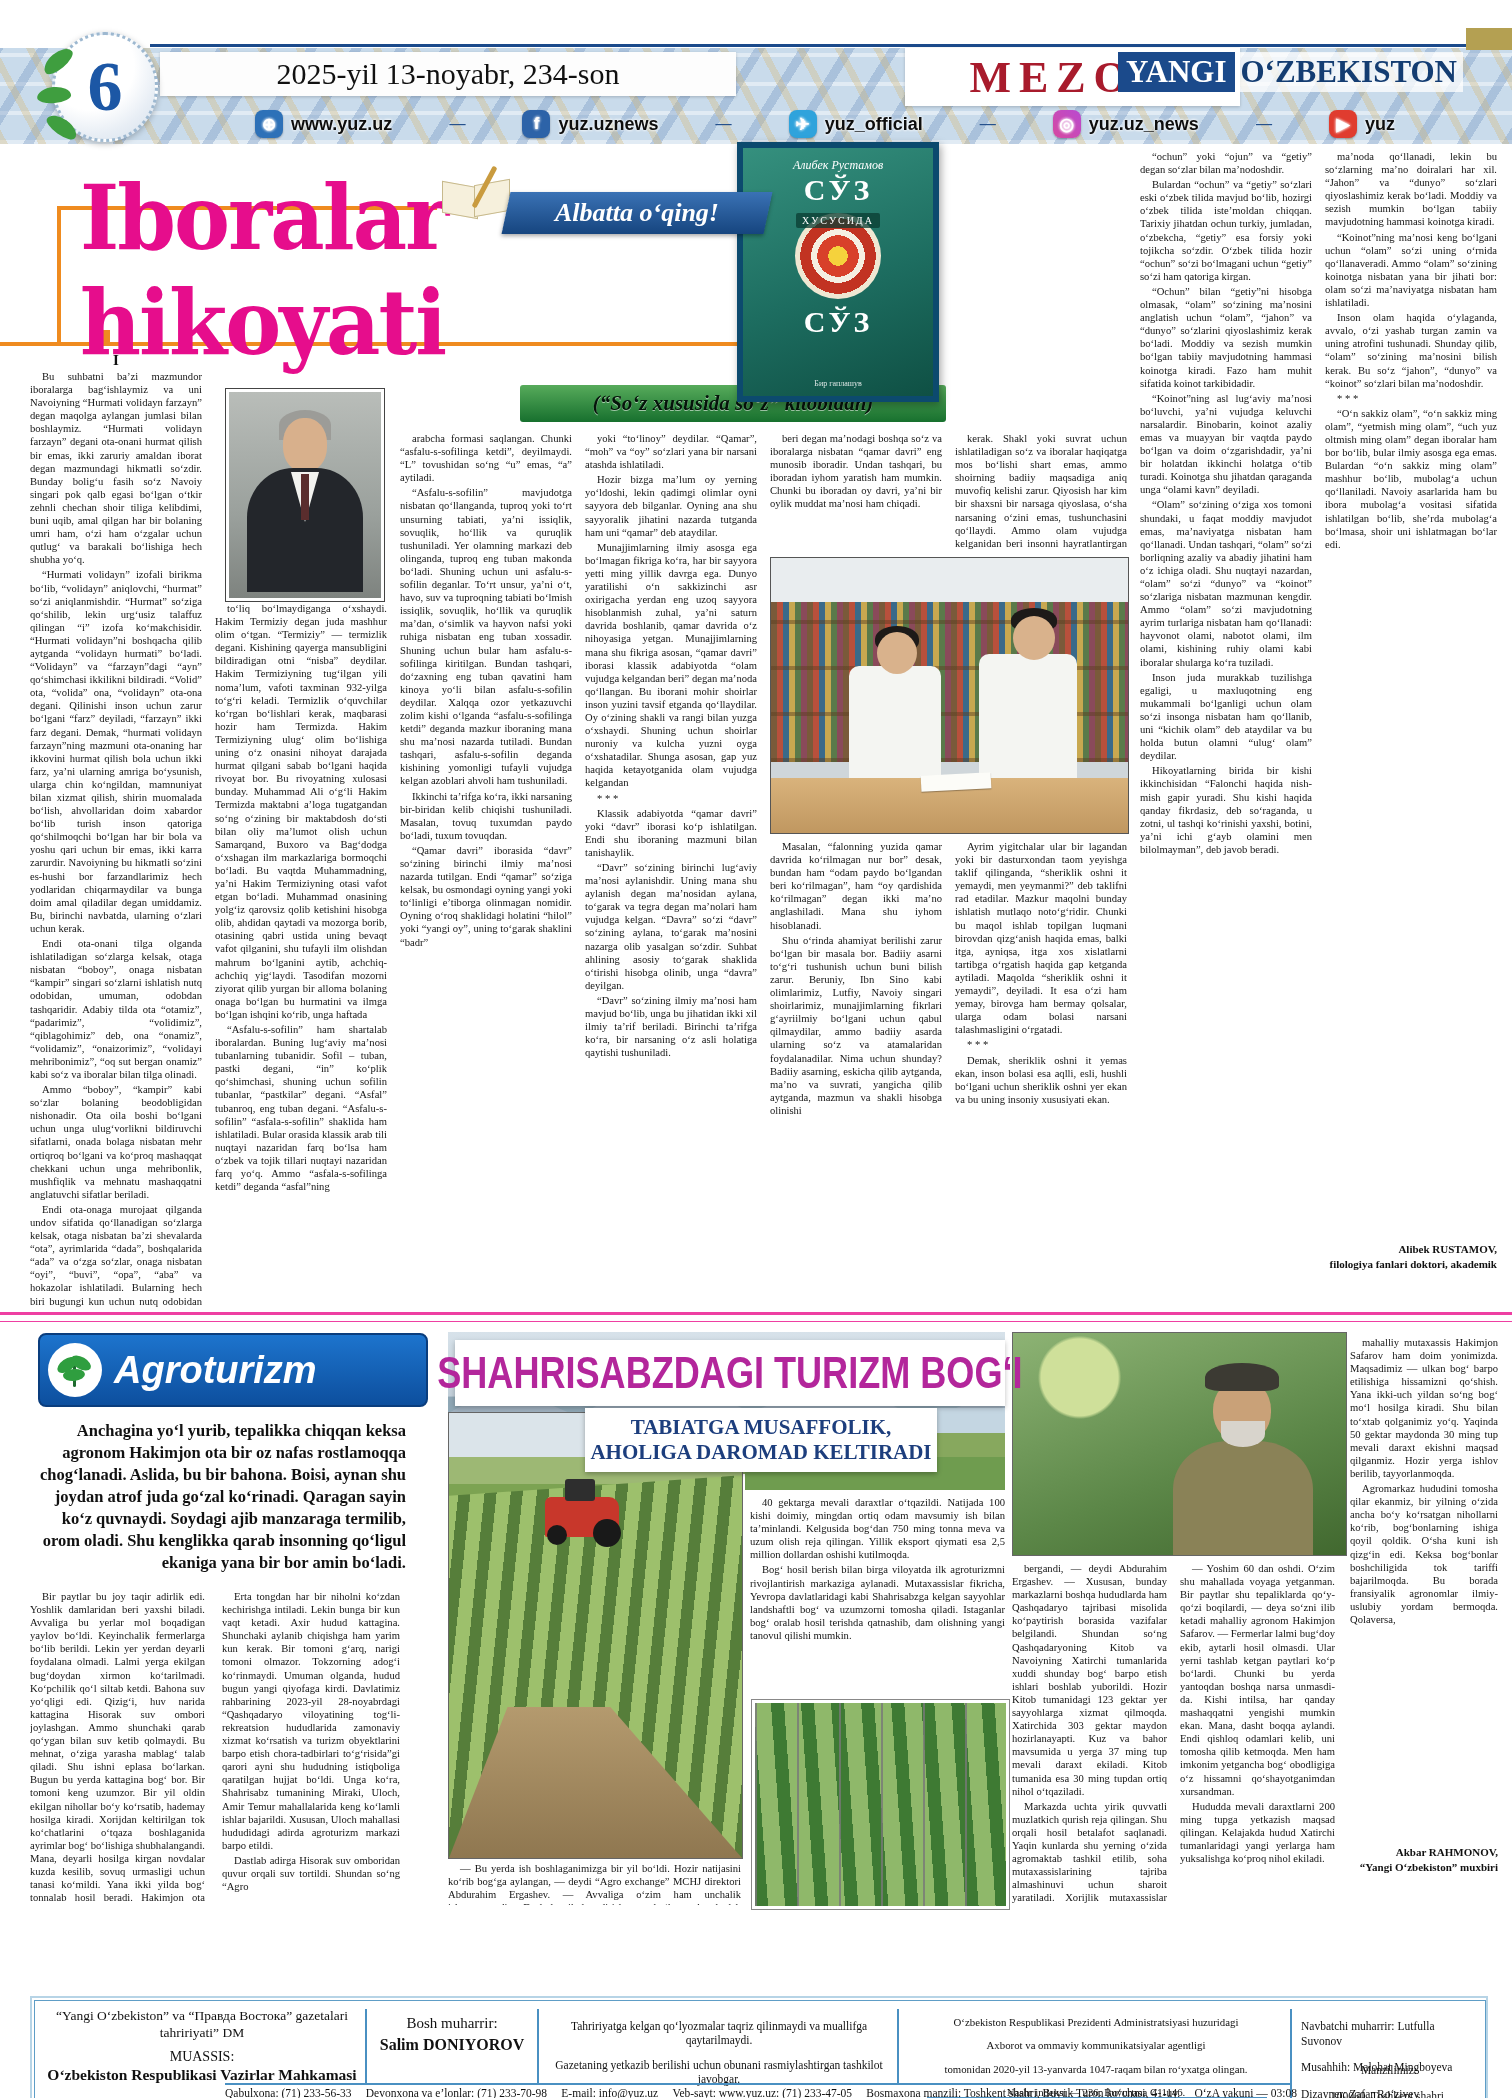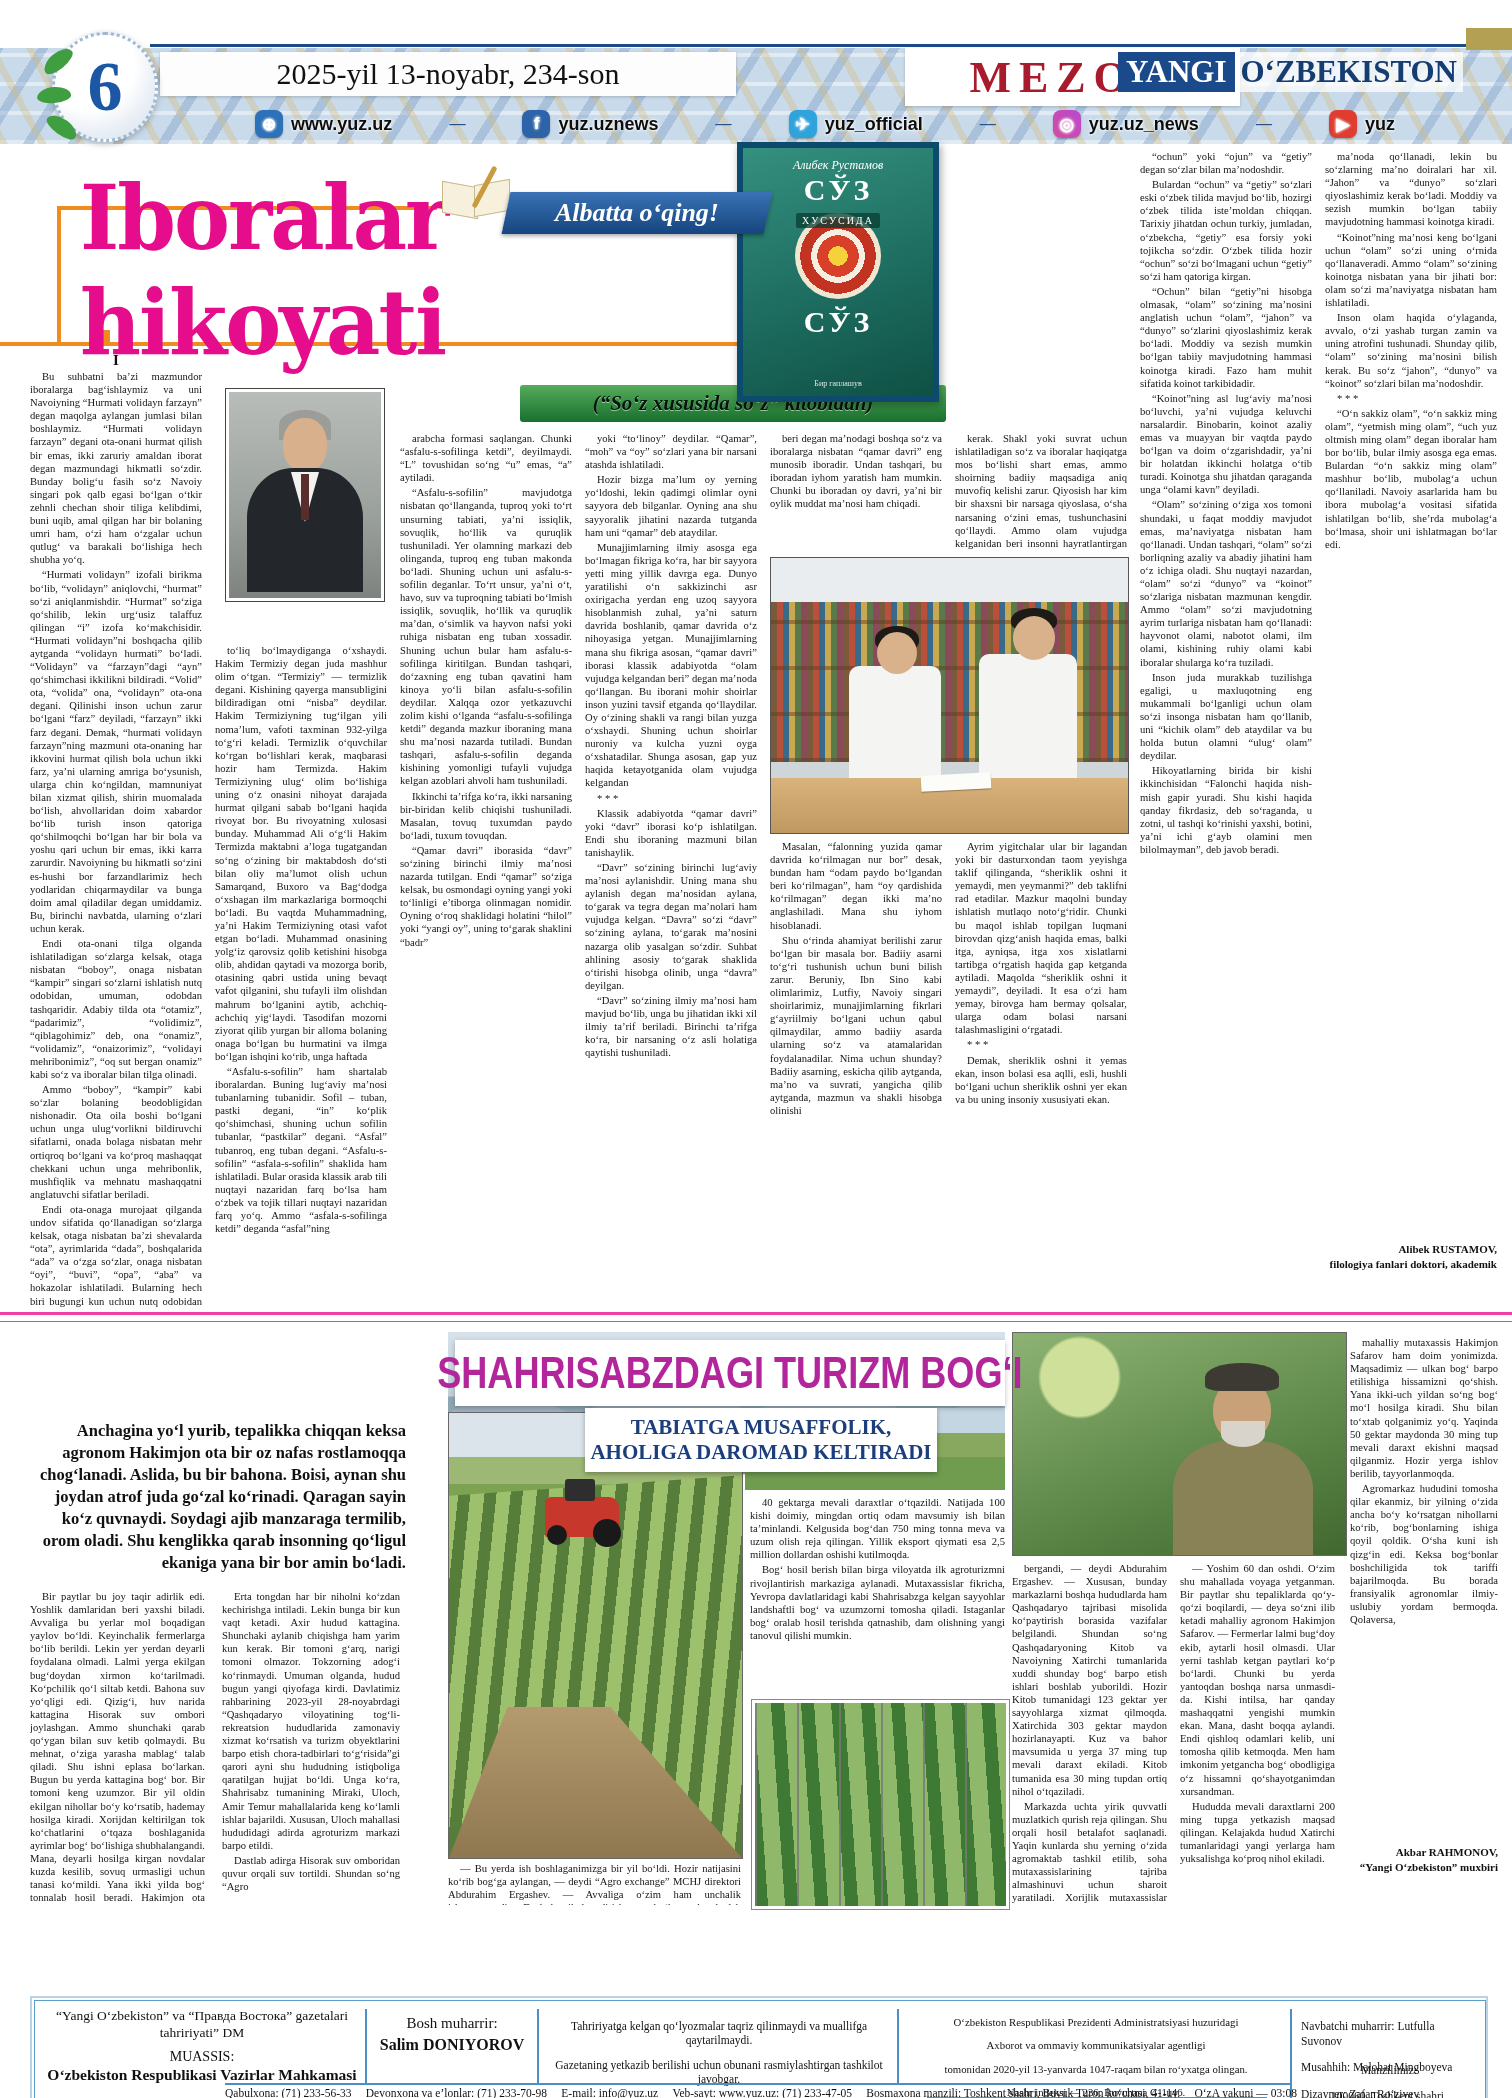--- a/index.html
+++ b/index.html
@@ -281,21 +281,21 @@
   </div>
 
   <div class="numeral">I</div>
   <div class="col" style="left:30px;top:370px;height:938px;overflow:hidden;">
       <p>Bu suhbatni ba’zi mazmundor iboralarga bag‘ishlaymiz va uni Navoiyning “Hurmati volidayn farzayn” degan maqolga aylangan jumlasi bilan boshlaymiz. “Hurmati volidayn farzayn” degani ota-onani hurmat qilish bir emas, ikki zaruriy amaldan iborat degan mazmundagi hikmatli so‘zdir. Bunday bolig‘u fasih so‘z Navoiy singari pok qalb egasi bo‘lgan o‘tkir zehnli chechan shoir tiliga kelibdimi, buni uqib, amal qilgan har bir bolaning umri ham, o‘zi ham o‘zgalar uchun qutlug‘ va barakali bo‘lishiga hech shubha yo‘q.</p>
       <p>“Hurmati volidayn” izofali birikma bo‘lib, “volidayn” aniqlovchi, “hurmat” so‘zi aniqlanmishdir. “Hurmat” so‘ziga qo‘shilib, lekin urg‘usiz talaffuz qilingan “i” izofa ko‘makchisidir. “Hurmati volidayn”ni boshqacha qilib aytganda “volidayn hurmati” bo‘ladi. “Volidayn” va “farzayn”dagi “ayn” qo‘shimchasi ikkilikni bildiradi. “Volid” ota, “volida” ona, “volidayn” ota-ona degani. Qilinishi inson uchun zarur bo‘lgani “farz” deyiladi, “farzayn” ikki farz degani. Demak, “hurmati volidayn farzayn”ning mazmuni ota-onaning har ikkovini hurmat qilish bola uchun ikki farz, ya’ni ularning amriga bo‘ysunish, ularga chin ko‘ngildan, mamnuniyat bilan xizmat qilish, shirin muomalada bo‘lish, ahvollaridan doim xabardor bo‘lib turish inson qatoriga qo‘shilmoqchi bo‘lgan har bir bola va yoshu qari uchun bir emas, ikki karra zarurdir. Navoiyning bu hikmatli so‘zini es-hushi bor farzandlarimiz hech yodlaridan chiqarmaydilar va bunga doim amal qiladilar degan umiddamiz. Bu, birinchi navbatda, ularning o‘zlari uchun kerak.</p>
       <p>Endi ota-onani tilga olganda ishlatiladigan so‘zlarga kelsak, otaga nisbatan “boboy”, onaga nisbatan “kampir” singari so‘zlarni ishlatish nutq odobidan, umuman, odobdan tashqaridir. Adabiy tilda ota “otamiz”, “padarimiz”, “volidimiz”, “qiblagohimiz” deb, ona “onamiz”, “volidamiz”, “onaizorimiz”, “volidayi mehribonimiz”, “oq sut bergan onamiz” kabi so‘z va iboralar bilan tilga olinadi.</p>
       <p>Ammo “boboy”, “kampir” kabi so‘zlar bolaning beodobligidan nishonadir. Ota oila boshi bo‘lgani uchun unga ulug‘vorlikni bildiruvchi sifatlarni, onada bolaga nisbatan mehr ortiqroq bo‘lgani va ko‘proq mashaqqat chekkani uchun unga mehribonlik, mushfiqlik va mehnatu mashaqqatni anglatuvchi sifatlar beriladi.</p>
       <p>Endi ota-onaga murojaat qilganda undov sifatida qo‘llanadigan so‘zlarga kelsak, otaga nisbatan ba’zi shevalarda “ota”, ayrimlarida “dada”, boshqalarida “ada” va o‘zga so‘zlar, onaga nisbatan “oyi”, “buvi”, “opa”, “aba” va hokazolar ishlatiladi. Bularning hech biri bugungi kun uchun nutq odobidan tashqari emas. U ham bo‘lsa, “hurmati volidayn farzayn”ni hisobga olib, “jon” so‘zini qo‘shib, “otajon” yoki “dadajon” yoxud “adajon” yo “oyijon” deb murojaat qilinsa, ota-onaga ehtirom shartlaridan biri ado etilgan bo‘ladi. Ammo bu murojaat til uchida emas, aztahidil bo‘lishi kerak. Jon so‘zi jondan chiqsa, ota-onaning joni farzand joniga baraka bag‘ishlaydi. Agar til uchidan chiqsa, volidayn har qancha mehru shafqat ko‘rguzmasin, bolaning ishi yurishmaydi.</p>
     </div>
-  <div class="col" style="left:215px;top:602px;height:706px;overflow:hidden;margin-top:42px;">
+  <div class="col" style="left:215px;top:602px;height:706px;overflow:hidden;">
       <p>to‘liq bo‘lmaydiganga o‘xshaydi. Hakim Termiziy degan juda mashhur olim o‘tgan. “Termiziy” — termizlik degani. Kishining qayerga mansubligini bildiradigan otni “nisba” deydilar. Hakim Termiziyning tug‘ilgan yili noma’lum, vafoti taxminan 932-yilga to‘g‘ri keladi. Termizlik o‘quvchilar ko‘rgan bo‘lishlari kerak, maqbarasi hozir ham Termizda. Hakim Termiziyning ulug‘ olim bo‘lishiga uning o‘z onasini nihoyat darajada hurmat qilgani sabab bo‘lgani haqida rivoyat bor. Bu rivoyatning xulosasi bunday. Muhammad Ali o‘g‘li Hakim Termizda maktabni a’loga tugatgandan so‘ng o‘zining bir maktabdosh do‘sti bilan oliy ma’lumot olish uchun Samarqand, Buxoro va Bag‘dodga o‘xshagan ilm markazlariga bormoqchi bo‘ladi. Bu vaqtda Muhammadning, ya’ni Hakim Termiziyning otasi vafot etgan bo‘ladi. Muhammad onasining yolg‘iz qarovsiz qolib ketishini hisobga olib, ahdidan qaytadi va mozorga borib, otasining qabri ustida uning bevaqt vafot qilganini, shu tufayli ilm olishdan mahrum bo‘lganini aytib, achchiq-achchiq yig‘laydi. Tasodifan mozorni ziyorat qilib yurgan bir alloma bolaning onaga bo‘lgan bu hurmatini va ilmga bo‘lgan ishqini ko‘rib, unga haftada</p>
       <p>“Asfalu-s-sofilin” ham shartalab iboralardan. Buning lug‘aviy ma’nosi tubanlarning tubanidir. Sofil – tuban, pastki degani, “in” ko‘plik qo‘shimchasi, shuning uchun sofilin tubanlar, “pastkilar” degani. “Asfal” tubanroq, eng tuban degani. “Asfalu-s-sofilin” “asfala-s-sofilin” shaklida ham ishlatiladi. Bular orasida klassik arab tili nuqtayi nazaridan farq bo‘lsa ham o‘zbek va tojik tillari nuqtayi nazaridan farq yo‘q. Ammo “asfala-s-sofilinga ketdi” deganda “asfal”ning</p>
     </div>
   <div class="col" style="left:400px;top:432px;height:876px;overflow:hidden;">
       <p>arabcha formasi saqlangan. Chunki “asfalu-s-sofilinga ketdi”, deyilmaydi. “L” tovushidan so‘ng “u” emas, “a” aytiladi.</p>
       <p>“Asfalu-s-sofilin” mavjudotga nisbatan qo‘llanganda, tuproq yoki to‘rt unsurning tabiati, ya’ni issiqlik, sovuqlik, ho‘llik va quruqlik tushuniladi. Yer olamning markazi deb olinganda, tuproq eng tuban makonda bo‘ladi. Shuning uchun uni asfalu-s-sofilin deganlar. To‘rt unsur, ya’ni o‘t, havo, suv va tuproqning tabiati bo‘lmish issiqlik, sovuqlik, ho‘llik va quruqlik ma’dan, o‘simlik va hayvon nafsi yoki ruhiga nisbatan eng tuban xossadir. Shuning uchun bular ham asfalu-s-sofilinga kiritilgan. Bundan tashqari, do‘zaxning eng tuban qavatini ham kinoya yo‘li bilan asfalu-s-sofilin deydilar. Xalqqa ozor yetkazuvchi zolim kishi o‘lganda “asfalu-s-sofilinga ketdi” deganda mazkur iboraning mana shu ma’nosi nazarda tutiladi. Bundan tashqari, asfalu-s-sofilin deganda kishining yomonligi tufayli vujudga kelgan azoblari ahvoli ham tushuniladi.</p>
       <p>Ikkinchi ta’rifga ko‘ra, ikki narsaning bir-biridan kelib chiqishi tushuniladi. Masalan, tovuq tuxumdan paydo bo‘ladi, tuxum tovuqdan.</p>
       <p>“Qamar davri” iborasida “davr” so‘zining birinchi ilmiy ma’nosi nazarda tutilgan. Endi “qamar” so‘ziga kelsak, bu osmondagi oyning yangi yoki to‘linligi e’tiborga olinmagan nomidir. Oyning o‘roq shaklidagi holatini “hilol” yoki “yangi oy”, uning to‘garak shaklini “badr”</p>
     </div>
   <div class="col" style="left:585px;top:432px;height:876px;overflow:hidden;">
@@ -338,20 +338,29 @@
       <p>* * *</p>
       <p>“O‘n sakkiz olam”, “o‘n sakkiz ming olam”, “yetmish ming olam”, “uch yuz oltmish ming olam” degan iboralar ham bor bo‘lib, bular ilmiy asosga ega emas. Bulardan “o‘n sakkiz ming olam” mashhur bo‘lib, mubolag‘a uchun qo‘llaniladi. Navoiy asarlarida ham bu ibora mubolag‘a vositasi sifatida ishlatilgan bo‘lib, she’rda mubolag‘a bo‘lmasa, shoir uni ishlatmagan bo‘lar edi.</p>
     </div>
   <div class="author-sign" style="left:1285px;top:1242px;width:212px;">
     <div class="nm">Alibek RUSTAMOV,</div>
     <div class="nm">filologiya fanlari doktori, akademik</div>
   </div>
 
   <div class="rule-pink"></div>
 
+  <div class="agro-badge">
+    <div class="agro-circle">
+      <div class="agro-stem"></div>
+      <div class="lf lfa"></div>
+        <div class="lf lfb"></div>
+        <div class="lf lfc"></div>
+    </div>
+    <span class="agro-label">Agroturizm</span>
+  </div>
 
   <div class="a2-lead">Anchagina yo‘l yurib, tepalikka chiqqan keksa agronom Hakimjon ota bir oz nafas rostlamoqqa chog‘lanadi. Aslida, bu bir bahona. Boisi, aynan shu joydan atrof juda go‘zal ko‘rinadi. Qaragan sayin ko‘z quvnaydi. Soydagi ajib manzaraga termilib, orom oladi. Shu kenglikka qarab insonning qo‘ligul ekaniga yana bir bor amin bo‘ladi.</div>
 
   <div class="mountains"></div>
   <div class="a2-band">
     <span class="a2-headline">SHAHRISABZDAGI TURIZM BOG‘I</span>
   </div>
 
   <div class="tractorphoto">
     <div class="rows"></div>

